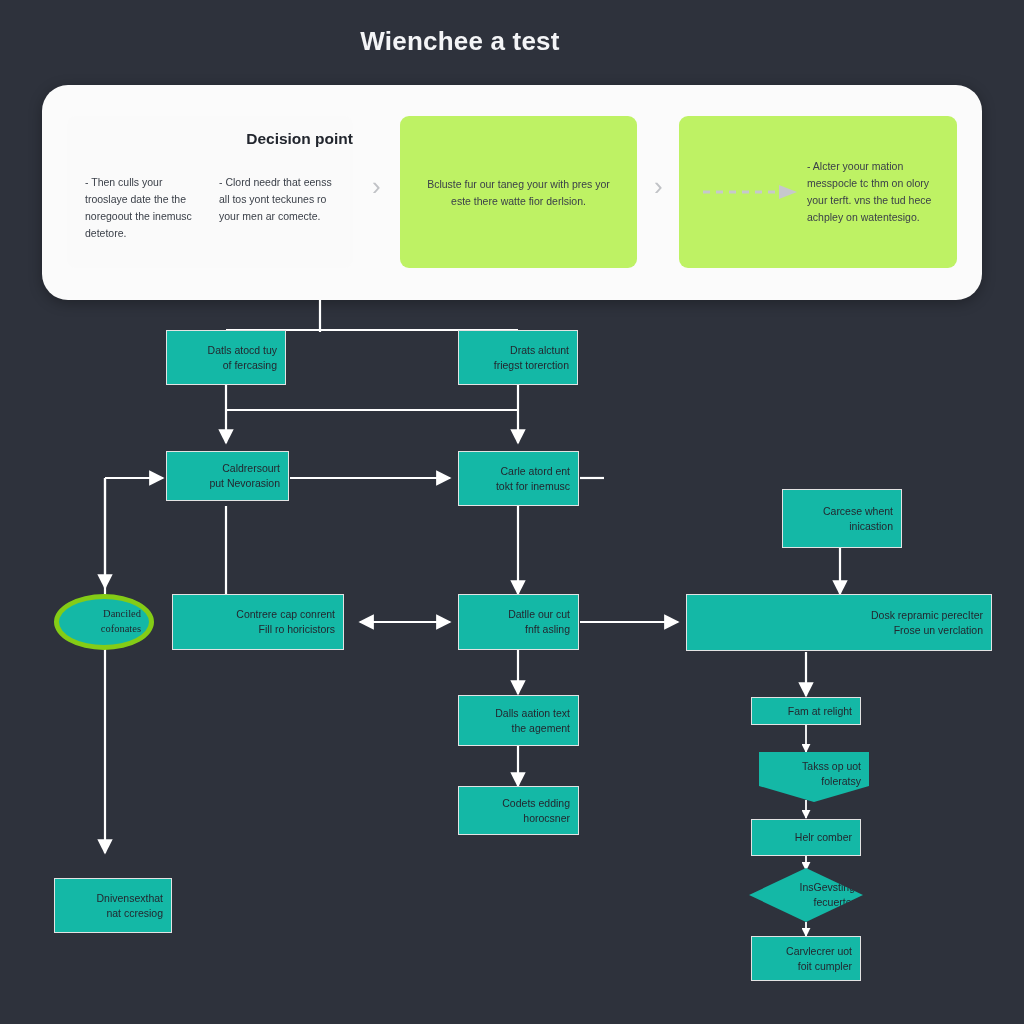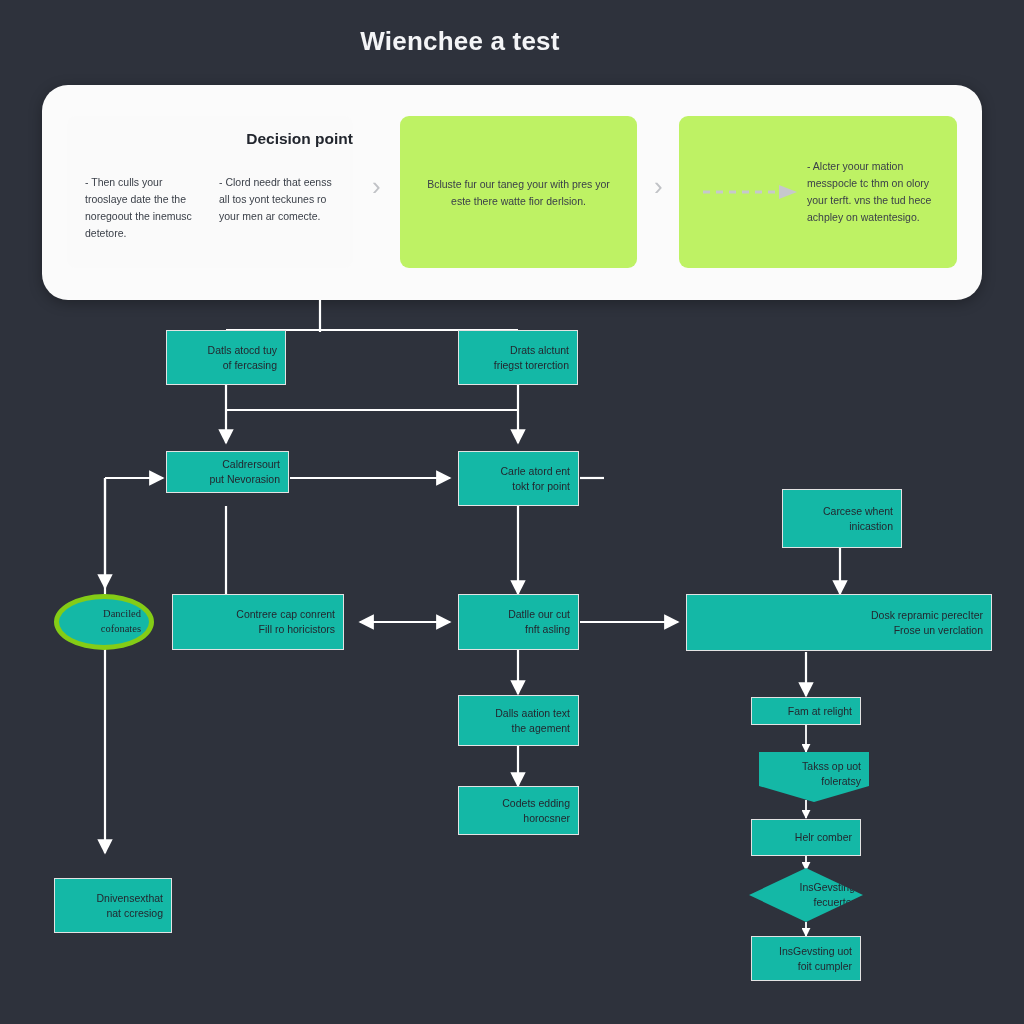--- a/index.html
+++ b/index.html
@@ -230,31 +230,31 @@
     </span>
   </div>
 
   <div class="node" style="left:458px; top:330px; width:120px; height:55px;">
     <span class="lines">
       <span>Drats alctunt</span>
       <span class="l2">friegst torerction</span>
     </span>
   </div>
 
-  <div class="node" style="left:166px; top:451px; width:123px; height:42px;">
+  <div class="node" style="left:166px; top:451px; width:123px; height:50px;">
     <span class="lines">
       <span>Caldrersourt</span>
       <span class="l2">put Nevorasion</span>
     </span>
   </div>
 
   <div class="node" style="left:458px; top:451px; width:121px; height:55px;">
     <span class="lines">
       <span>Carle atord ent</span>
-      <span class="l2">tokt for point</span>
+      <span class="l2">tokt for inemusc</span>
     </span>
   </div>
 
   <div class="node" style="left:782px; top:489px; width:120px; height:59px;">
     <span class="lines">
       <span>Carcese whent</span>
       <span class="l2">inicastion</span>
     </span>
   </div>
 
@@ -321,21 +321,21 @@
 
   <div class="node hex" style="left:749px; top:868px; width:114px; height:54px;">
     <span class="lines">
       <span>InsGevsting</span>
       <span class="l2">fecuerter</span>
     </span>
   </div>
 
   <div class="node" style="left:751px; top:936px; width:110px; height:45px;">
     <span class="lines">
-      <span>InsGevsting uot</span>
+      <span>Carvlecrer uot</span>
       <span class="l2">foit cumpler</span>
     </span>
   </div>
 
   <div class="node" style="left:54px; top:878px; width:118px; height:55px;">
     <span class="lines">
       <span>Dnivensexthat</span>
       <span class="l2">nat ccresiog</span>
     </span>
   </div>

